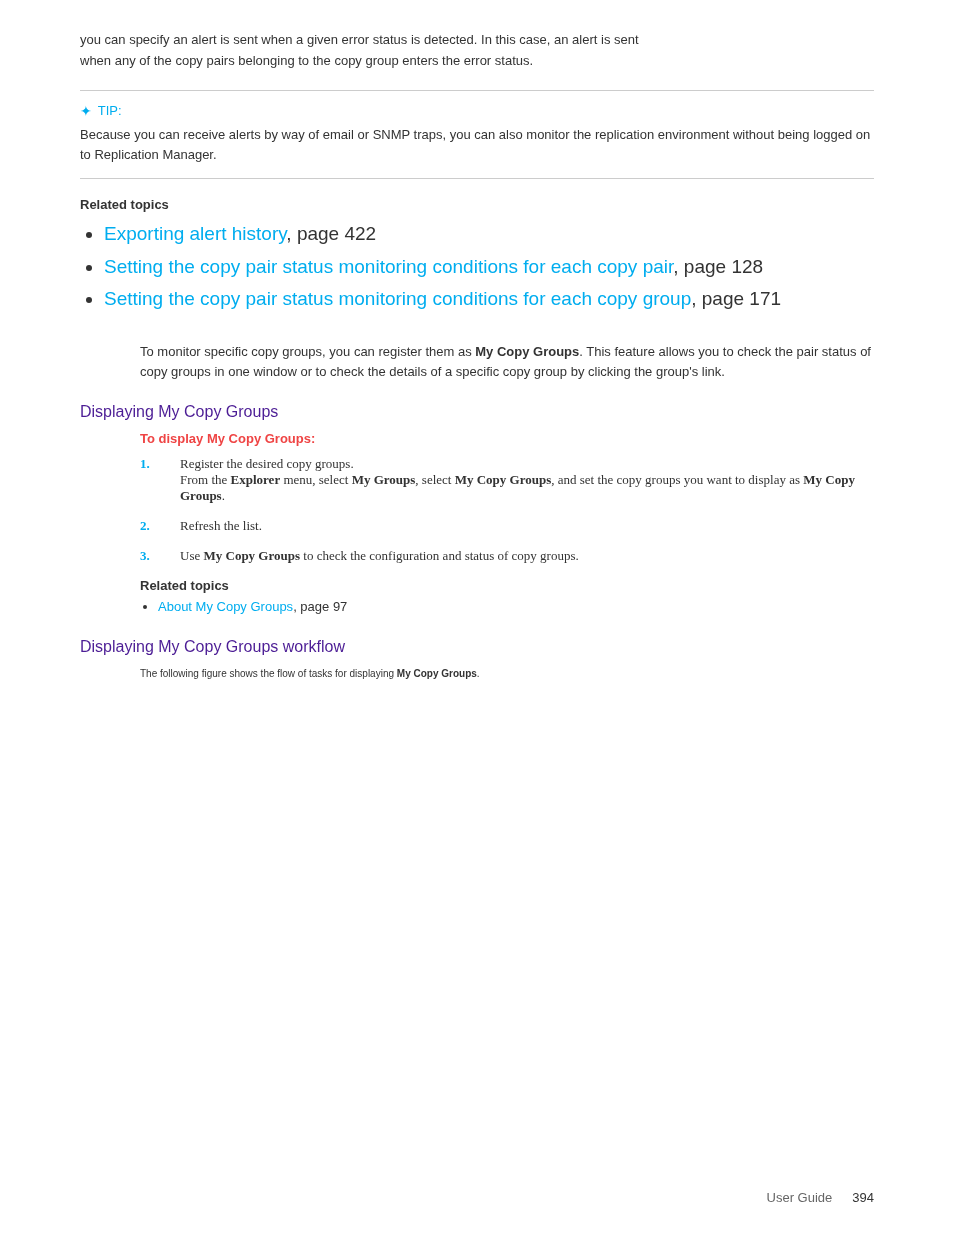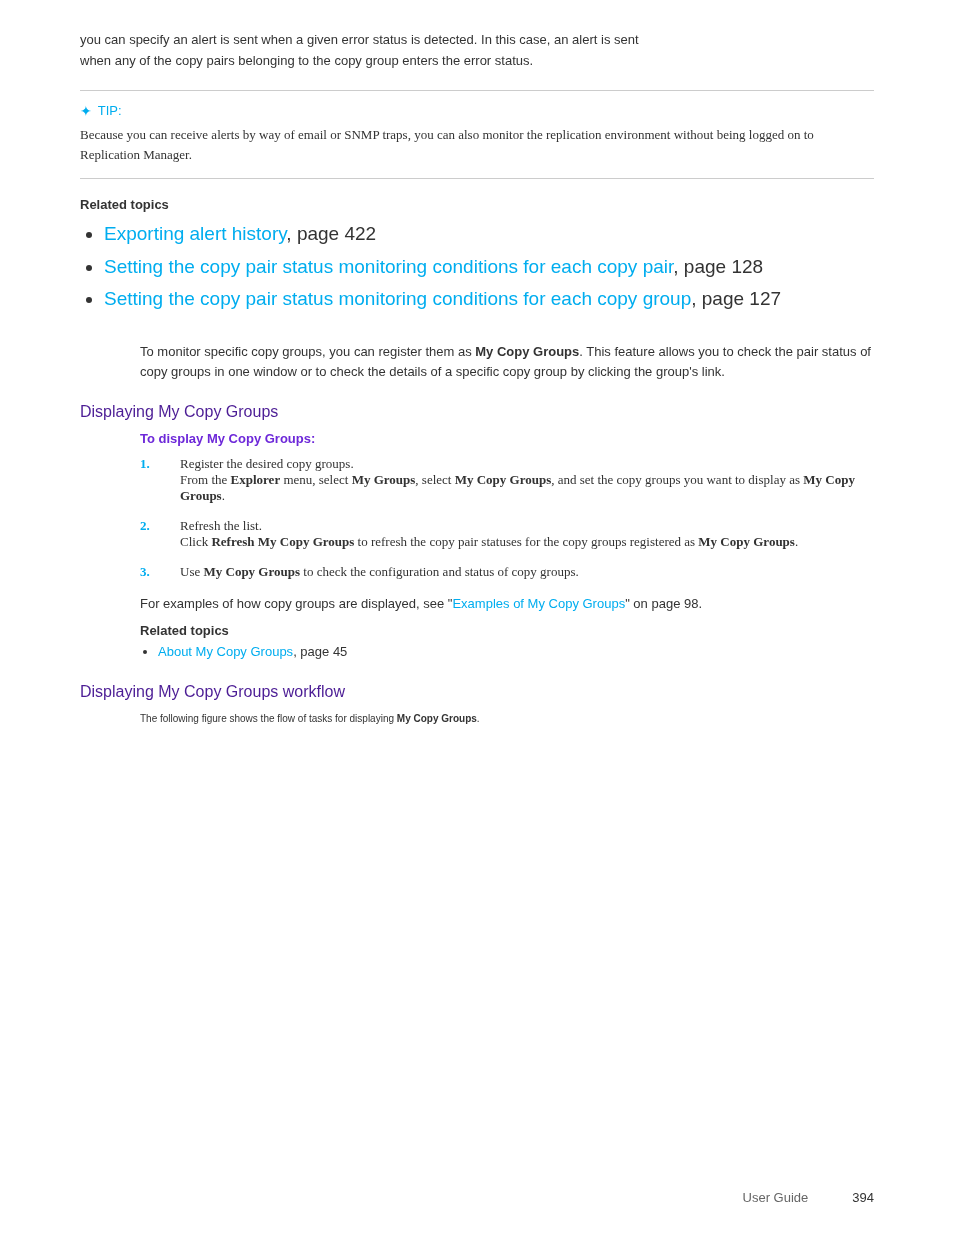--- a/index.html
+++ b/index.html
@@ -52,21 +52,20 @@
     .tip-icon {
       font-size: 14px;
       color: #00adef;
     }
 
     .tip-content {
       font-size: 13px;
       line-height: 1.6;
       color: #333;
       padding-left: 0;
-      font-family: Liberation Serif, serif;
     }
 
     .related-topics-section {
       margin-bottom: 28px;
     }
 
     .related-topics-title {
       font-weight: bold;
       font-size: 13px;
       color: #333;
@@ -109,21 +108,21 @@
 
     .section-body {
       font-size: 13px;
       line-height: 1.6;
       color: #333;
       margin-bottom: 14px;
       padding-left: 60px;
     }
 
     .sub-heading {
-      color: #6d28d9;
+      color: #ef4444;
       font-weight: bold;
       font-size: 13px;
       margin-bottom: 10px;
       padding-left: 60px;
     }
 
     .inline-bold {
       font-weight: bold;
     }
 
@@ -167,21 +166,21 @@
     }
 
     .page-footer {
       position: absolute;
       bottom: 30px;
       right: 80px;
       font-size: 13px;
       color: #666;
       display: flex;
       align-items: center;
-      gap: 44px;
+      gap: 20px;
     }
 
     .footer-label {
       color: #666;
     }
 
     .footer-page {
       color: #333;
     }
 
@@ -229,21 +228,21 @@
   <div class="related-topics-section">
     <div class="related-topics-title">Related topics</div>
     <ul class="related-topics-list">
       <li>
         <a href="#">Exporting alert history</a><span>, page 422</span>
       </li>
       <li>
         <a href="#">Setting the copy pair status monitoring conditions for each copy pair</a><span>, page 128</span>
       </li>
       <li>
-        <a href="#">Setting the copy pair status monitoring conditions for each copy group</a><span>, page 127</span>
+        <a href="#">Setting the copy pair status monitoring conditions for each copy group</a><span>, page 171</span>
       </li>
     </ul>
   </div>
 
 
   <p class="section-body">
     To monitor specific copy groups, you can register them as <span class="inline-bold">My Copy Groups</span>. This feature allows you to check the pair status of copy groups in one window or to check the details of a specific copy group by clicking the group's link.
   </p>
 
   <h2 class="section-h2">Displaying My Copy Groups</h2>
@@ -253,39 +252,33 @@
   <div style="padding-left: 60px;">
     <ol class="custom-ol">
       <li>
         <span>Register the desired copy groups.</span>
         <div class="step-detail">
           From the <span class="inline-bold">Explorer</span> menu, select <span class="inline-bold">My Groups</span>, select <span class="inline-bold">My Copy Groups</span>, and set the copy groups you want to display as <span class="inline-bold">My Copy Groups</span>.
         </div>
       </li>
       <li>
         <span>Refresh the list.</span>
-        <div class="step-detail">
-          Click <span class="inline-bold">Refresh My Copy Groups</span> to refresh the copy pair statuses for the copy groups registered as <span class="inline-bold">My Copy Groups</span>.
-        </div>
       </li>
       <li>
         <span>Use <span class="inline-bold">My Copy Groups</span> to check the configuration and status of copy groups.</span>
       </li>
     </ol>
   </div>
 
-  <p class="for-examples-text">
-    For examples of how copy groups are displayed, see "<a href="#">Examples of My Copy Groups</a>" on page 98.
-  </p>
 
   <div class="related-topics-inline">
     <div class="related-topics-title">Related topics</div>
     <ul>
       <li>
-        <a href="#">About My Copy Groups</a><span>, page 45</span>
+        <a href="#">About My Copy Groups</a><span>, page 97</span>
       </li>
     </ul>
   </div>
 
   <h2 class="section-h2">Displaying My Copy Groups workflow</h2>
 
   <p class="workflow-body">
     The following figure shows the flow of tasks for displaying <span class="inline-bold">My Copy Groups</span>.
   </p>
 

